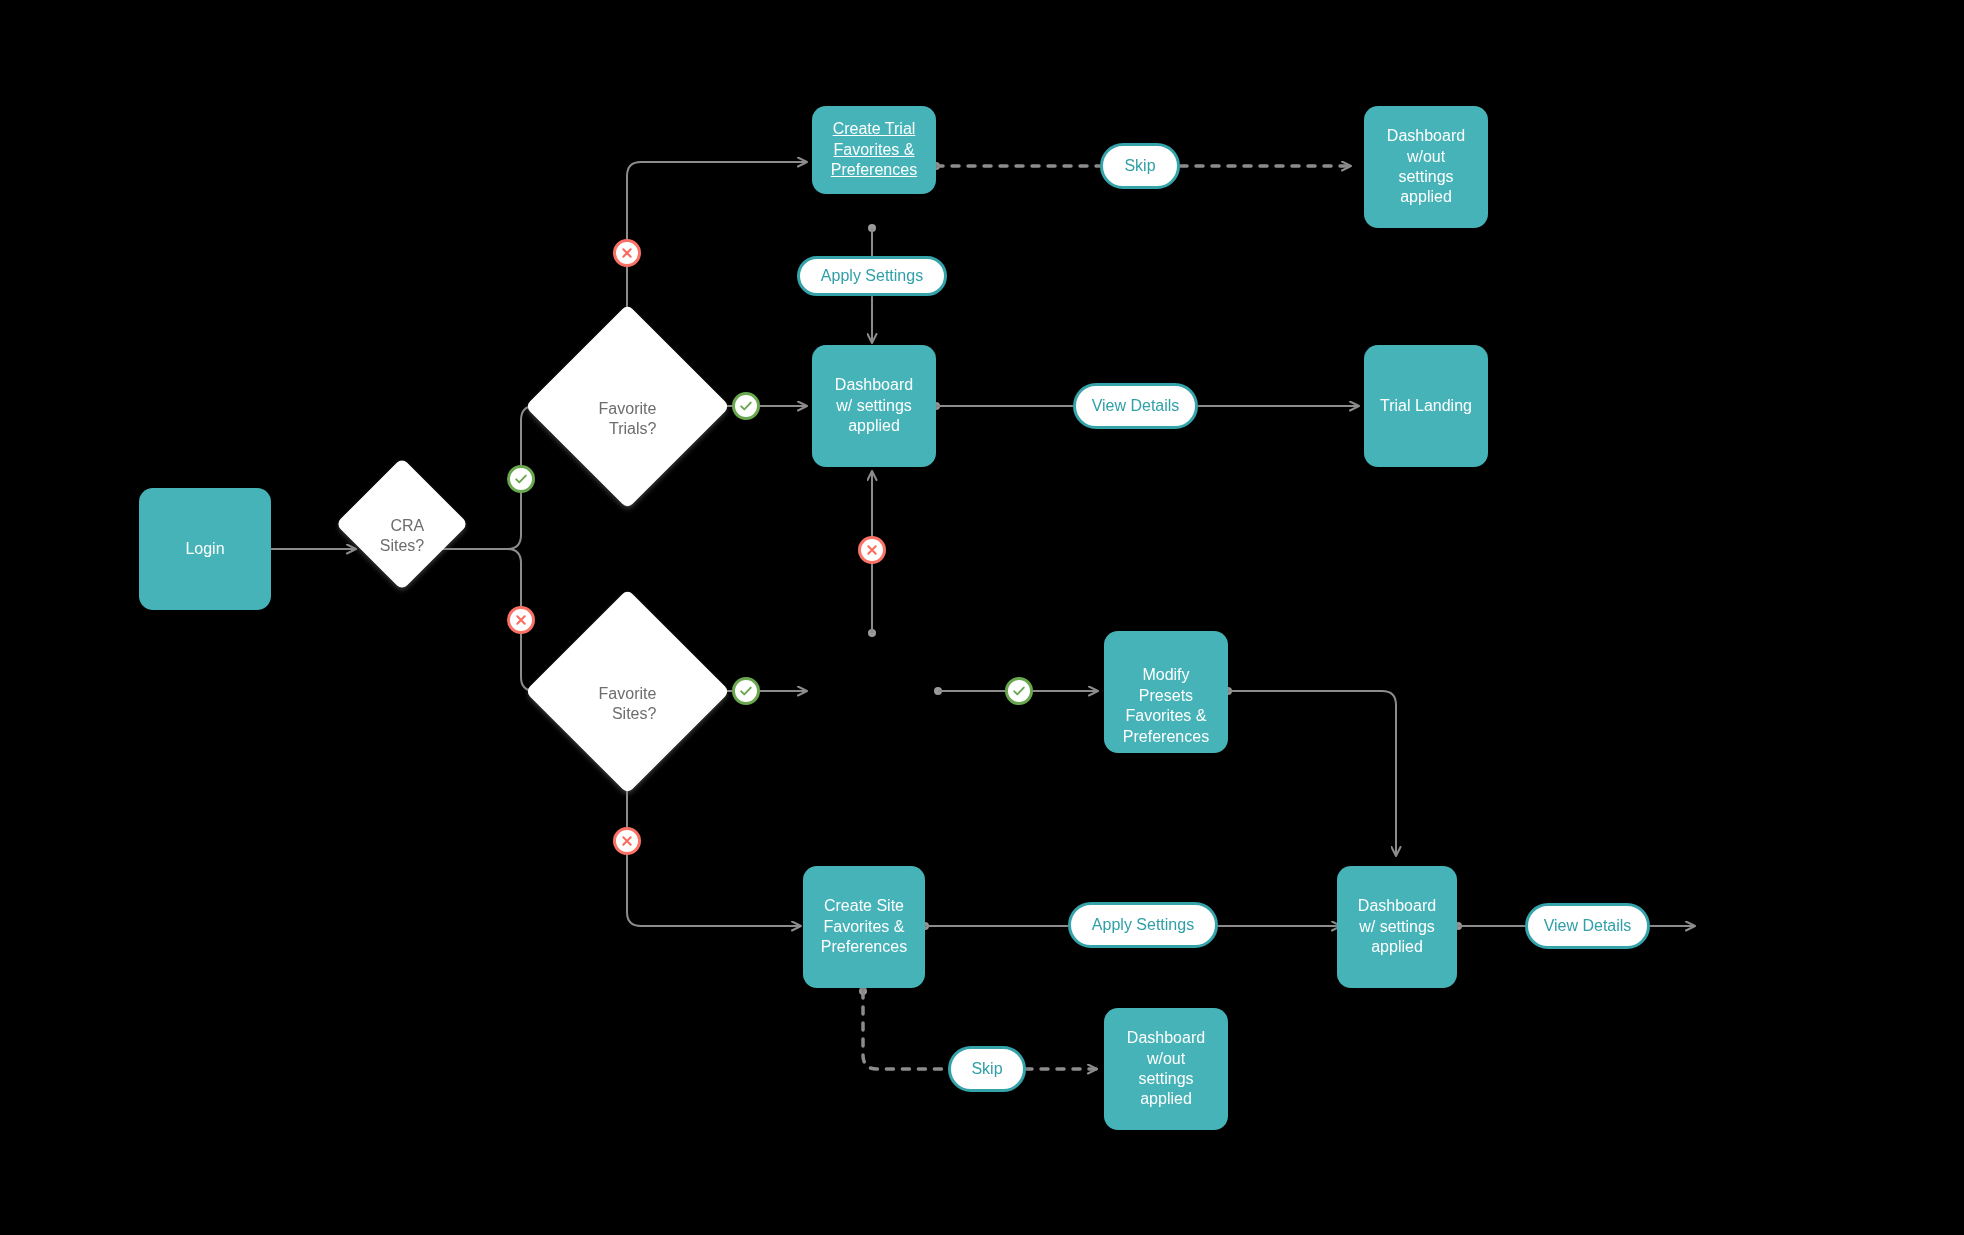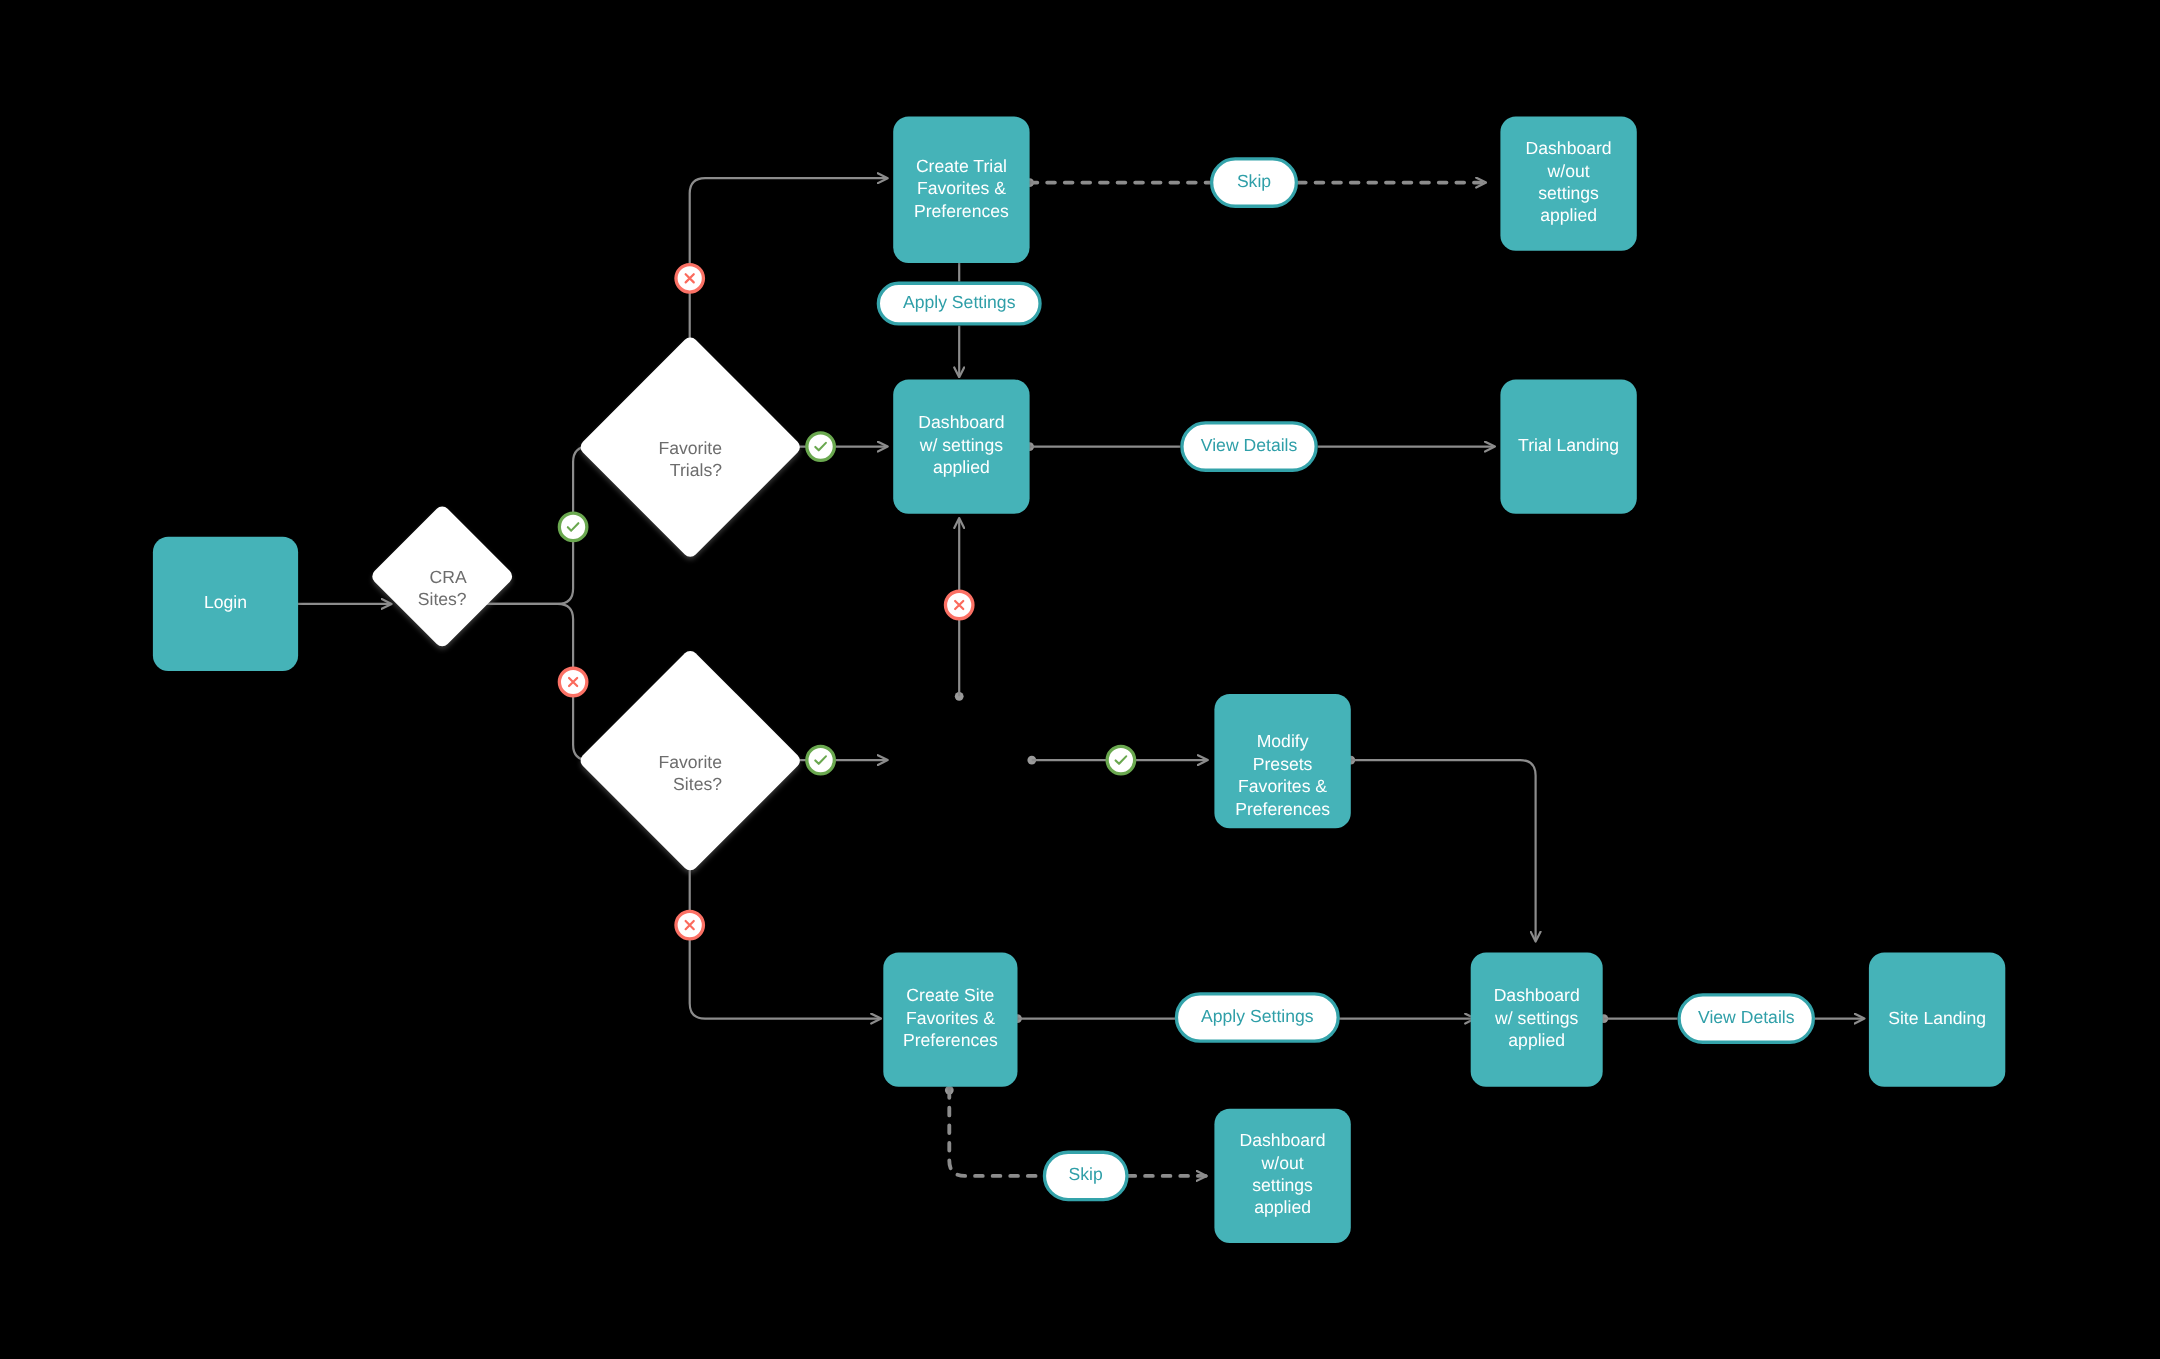--- a/index.html
+++ b/index.html
@@ -157,21 +157,21 @@
     <circle class="dot" cx="863" cy="991" r="4"></circle>
     <path class="ed" d="M863,991 V1055 Q863,1069 877,1069 H948"></path>
 
     <path class="ed" d="M1025,1069 H1096" marker-end="url(#arr)"></path>
   </svg>
 
   <div class="node proc" style="left:139px; top:488px; width:132px; height:122px;">
     <span style="white-space:pre-line;">Login</span>
   </div>
 
-  <div class="node proc" style="left:812px; top:106px; width:124px; height:133px;">
+  <div class="node proc" style="left:812px; top:106px; width:124px; height:88px;text-decoration:underline;">
     <span style="white-space:pre-line;">Create Trial
 Favorites &amp;
 Preferences</span>
   </div>
 
   <div class="node proc" style="left:1364px; top:106px; width:124px; height:122px;">
     <span style="white-space:pre-line;">Dashboard
 w/out
 settings
 applied</span>
@@ -199,23 +199,20 @@
 Favorites &amp;
 Preferences</span>
   </div>
 
   <div class="node proc" style="left:1337px; top:866px; width:120px; height:122px;">
     <span style="white-space:pre-line;">Dashboard
 w/ settings
 applied</span>
   </div>
 
-  <div class="node proc" style="left:1699px; top:866px; width:124px; height:122px;">
-    <span style="white-space:pre-line;">Site Landing</span>
-  </div>
 
   <div class="node proc" style="left:1104px; top:1008px; width:124px; height:122px;">
     <span style="white-space:pre-line;">Dashboard
 w/out
 settings
 applied</span>
   </div>
 
   <div class="node diamond" style="left:355px; top:477px; width:94px; height:94px;">
     <div class="dshape"></div>

